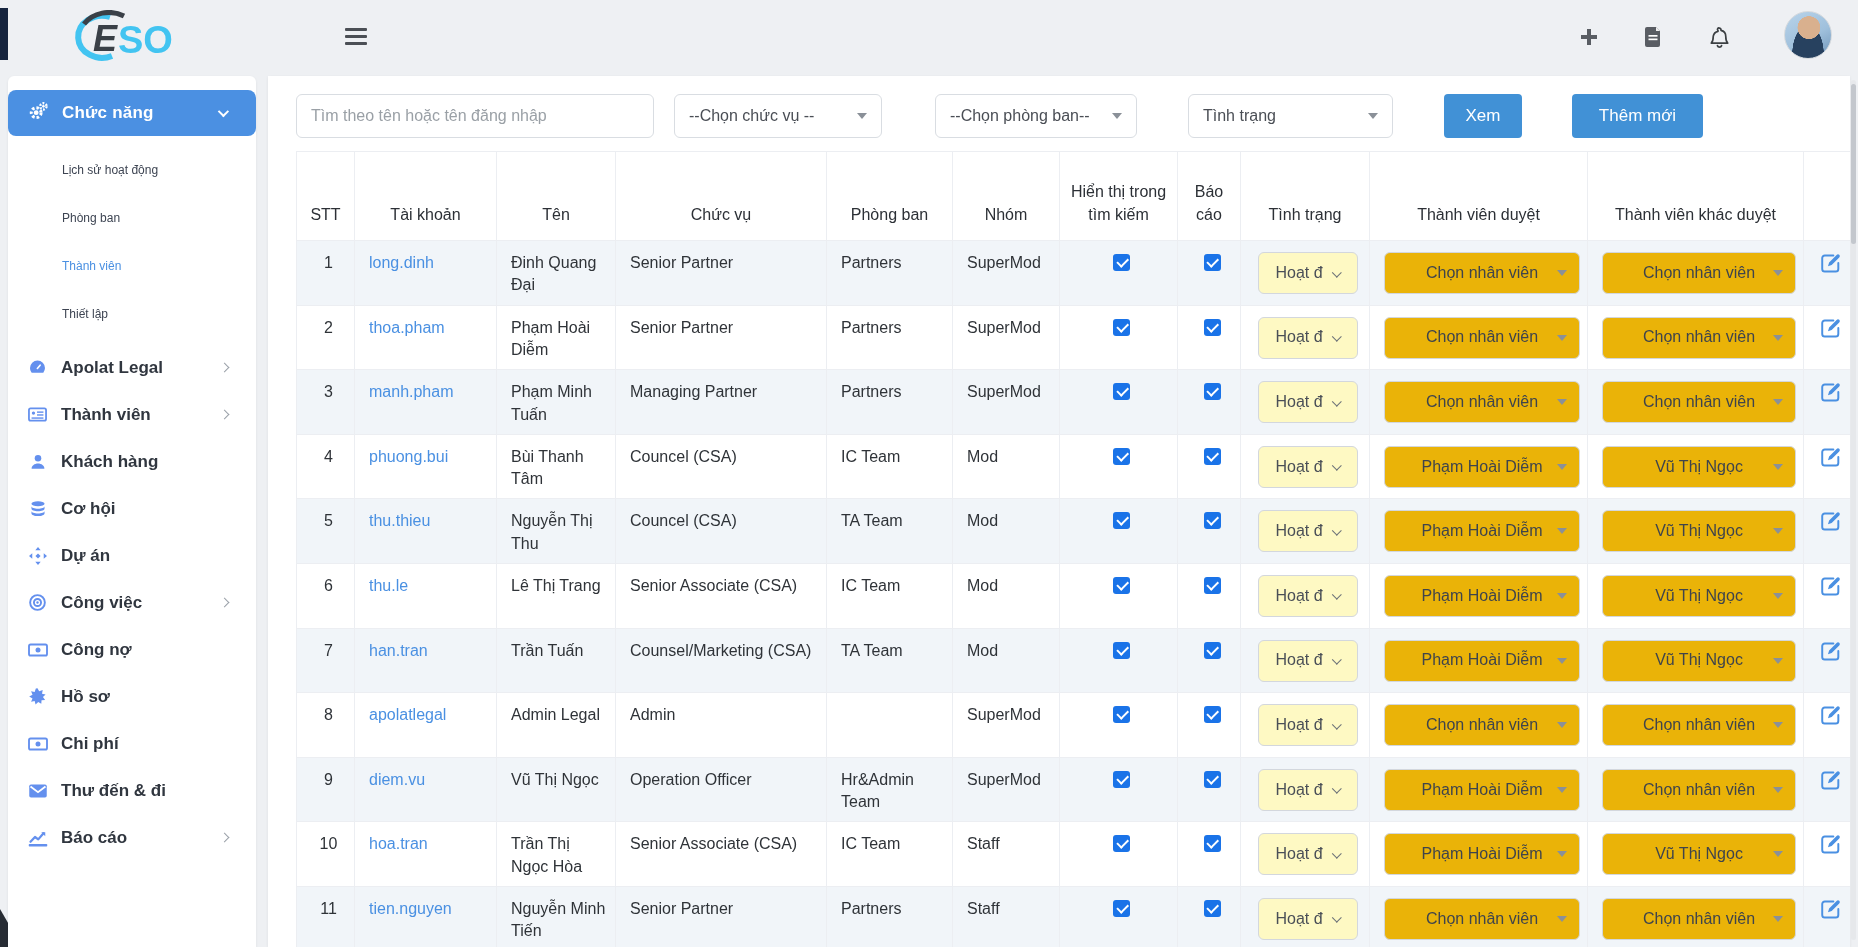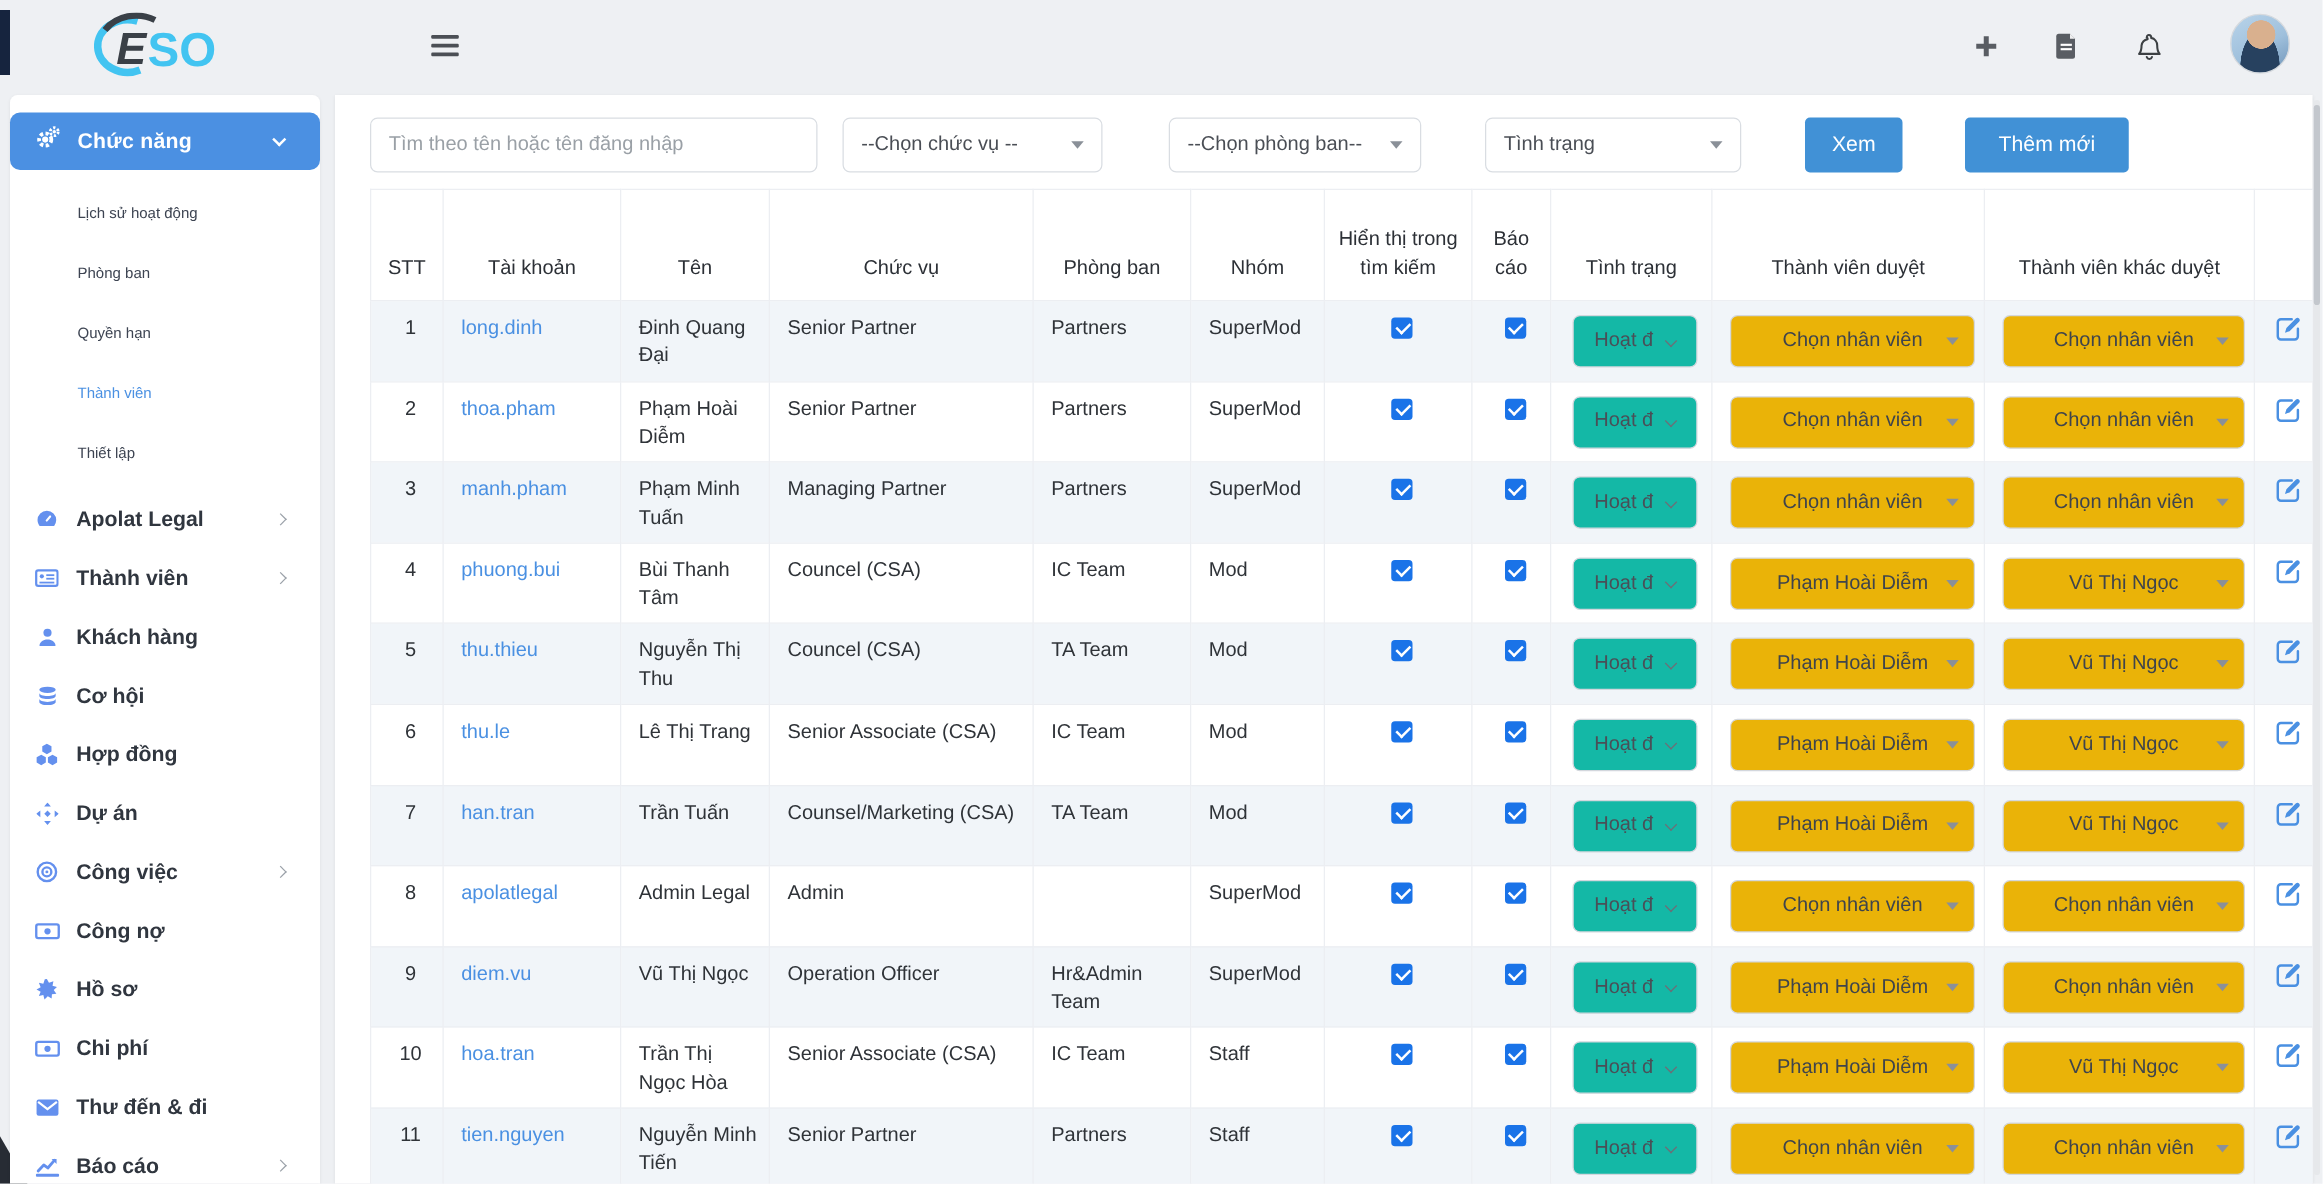--- a/index.html
+++ b/index.html
@@ -64,21 +64,21 @@
   .tbl tbody tr:nth-child(odd) { background:#f1f5f9; }
   .tbl tbody td { vertical-align:top; padding:11px 8px 0 14px; font-size:16px; line-height:1.4; color:#2f3338; }
   td.c-stt { text-align:center; padding-left:0; }
   td.c-acct a { color:#4a90e2; text-decoration:none; cursor:pointer; }
   td.c-cb { text-align:center; padding-left:0; }
   .cbox { width:17px; height:17px; background:#1a73e8; border-radius:3px; display:inline-block;
     position:relative; margin-top:2px; cursor:pointer; }
   .cbox::after { content:""; position:absolute; left:3.5px; top:4px; width:9px; height:4.5px;
     border-left:2px solid #fff; border-bottom:2px solid #fff; transform:rotate(-45deg); }
   td.c-sel { padding:9px 4px 0; }
-  .status-sel { width:100px; height:42px; border:1px solid #d3d7dd; border-radius:6px; background:#14b8a6;
+  .status-sel { width:100px; height:42px; border:1px solid #d3d7dd; border-radius:6px; background:#fef9c3;
     display:flex; align-items:center; justify-content:center; gap:11px; font-size:16px; color:#4a4f57;
     margin:0 auto; cursor:pointer; }
   .status-sel .vchev { width:7px; height:7px; border-left:1.6px solid #6b7077; border-bottom:1.6px solid #6b7077;
     transform:rotate(-45deg) translateY(-1px); }
   .member-sel { height:42px; border:1px solid #d3d7dd; border-radius:6px; background:#eab308; display:flex;
     align-items:center; justify-content:center; font-size:16px; color:#3f444c; margin:0 auto;
     position:relative; cursor:pointer; }
   .member-sel .tri { position:absolute; right:12px; width:0; height:0; border-left:5px solid transparent;
     border-right:5px solid transparent; border-top:6px solid #8a9098; }
   .w-approver { width:196px; }
@@ -146,23 +146,20 @@
   </div>
   <div class="submenu">
   <div class="submenu-item">
         <span>Lịch sử hoạt động</span>
       </div>
 
   <div class="submenu-item">
         <span>Phòng ban</span>
       </div>
 
-  <div class="submenu-item">
-        <span>Quyền hạn</span>
-      </div>
 
   <div class="submenu-item active">
         <span>Thành viên</span>
       </div>
 
   <div class="submenu-item">
         <span>Thiết lập</span>
       </div>
 </div>
   <div id="nav-items">
@@ -207,29 +204,20 @@
           <svg width="18" height="18" viewBox="0 0 16 16">
             <ellipse cx="8" cy="3.4" rx="5.8" ry="2.2" fill="#6490ee"></ellipse>
             <path d="M2.2 5.6c0 1.2 2.6 2.2 5.8 2.2s5.8-1 5.8-2.2v2.2c0 1.2-2.6 2.2-5.8 2.2s-5.8-1-5.8-2.2z" fill="#6490ee"></path>
             <path d="M2.2 9.8c0 1.2 2.6 2.2 5.8 2.2s5.8-1 5.8-2.2V12c0 1.3-2.6 2.3-5.8 2.3S2.2 13.3 2.2 12z" fill="#6490ee"></path>
           </svg>
         </span>
     <span class="lbl">Cơ hội</span>
     <span class="chev-right" style="visibility: hidden;"></span>
   </div>
 
-  <div class="nav-item">
-    <span class="ic">
-          <svg width="19" height="19" viewBox="0 0 16 16">
-            <path d="M8 .8l3.1 1.8v3.5L8 7.9 4.9 6.1V2.6z M4.2 8.2l3.1 1.8v3.5l-3.1 1.8-3.1-1.8V10z M11.8 8.2l3.1 1.8v3.5l-3.1 1.8-3.1-1.8V10z" fill="#6490ee"></path>
-          </svg>
-        </span>
-    <span class="lbl">Hợp đồng</span>
-    <span class="chev-right" style="visibility: hidden;"></span>
-  </div>
 
   <div class="nav-item">
     <span class="ic">
           <svg width="18" height="18" viewBox="0 0 16 16">
             <path d="M8 0l2.4 2.9H5.6z M16 8l-2.9 2.4V5.6z M8 16l-2.4-2.9h4.8z M0 8l2.9-2.4v4.8z M8 5.7L10.3 8 8 10.3 5.7 8z" fill="#6490ee"></path>
           </svg>
         </span>
     <span class="lbl">Dự án</span>
     <span class="chev-right" style="visibility: hidden;"></span>
   </div>

